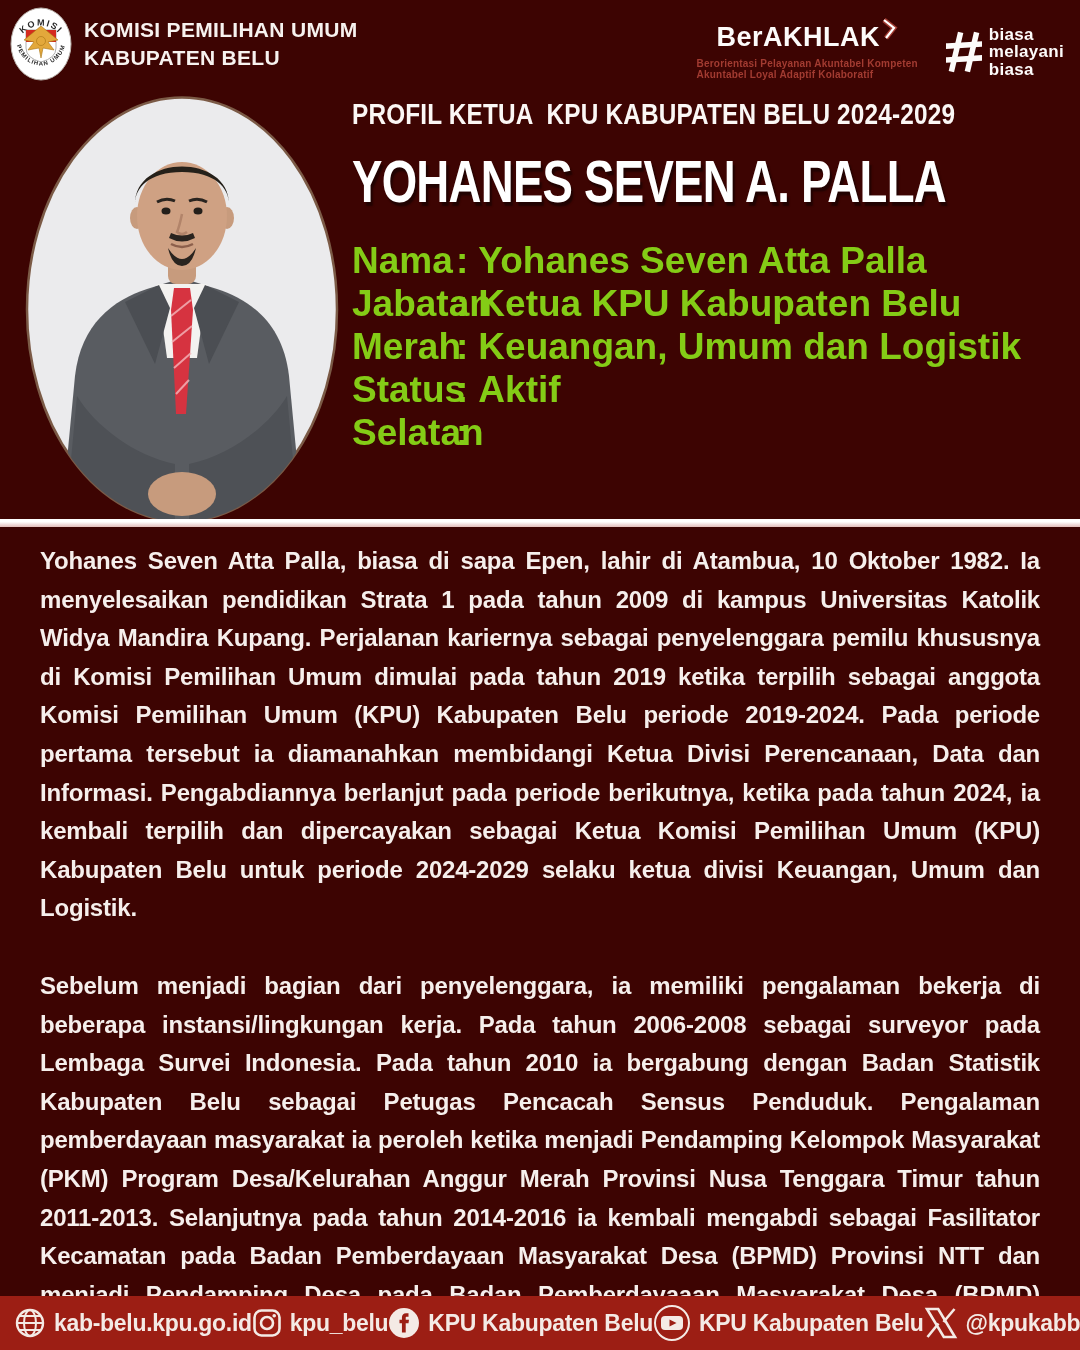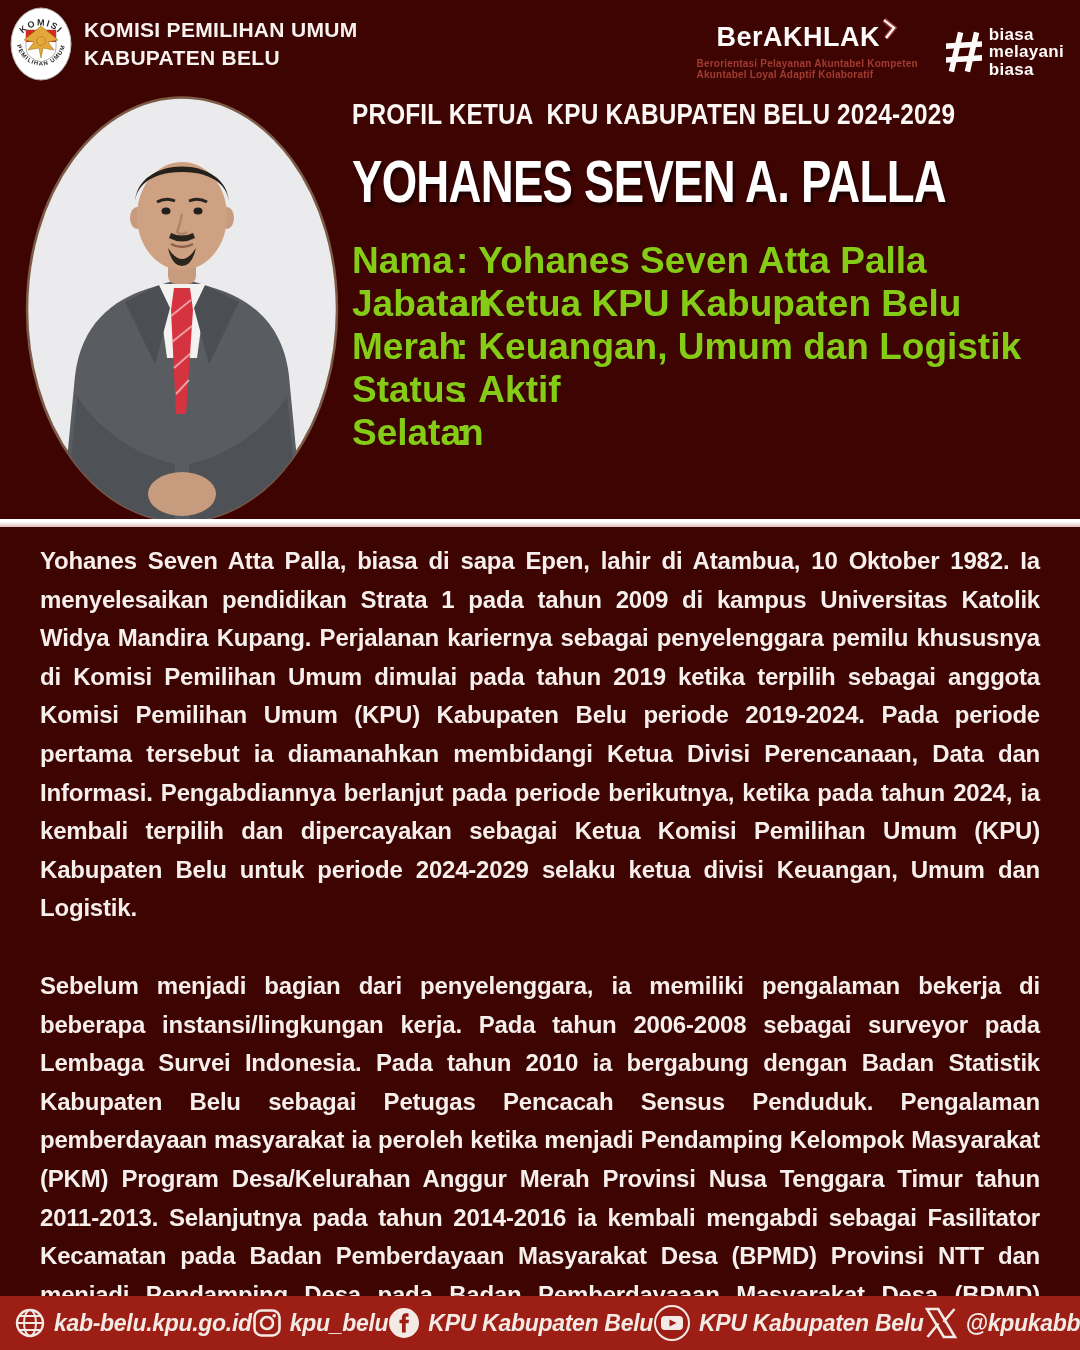--- a/index.html
+++ b/index.html
@@ -41,21 +41,21 @@
   
   .bio{position:absolute;left:40px;top:542px;width:1000px;
        font-size:24px;font-weight:bold;line-height:38.6px;letter-spacing:-.2px;
        text-align:justify;color:#f6efec;}
   .bio p{margin:0;}
   .bio p + p{margin-top:39px;}
   
   .footer{position:absolute;left:0;bottom:0;width:1080px;height:54px;background:#9c1e14;
           display:flex;align-items:center;justify-content:space-between;
           padding:0 14px;box-sizing:border-box;
-          font-style:italic;font-weight:bold;font-size:23px;letter-spacing:-.3px;color:#f4eae5;}
+          font-weight:bold;font-size:23px;letter-spacing:-.3px;color:#f4eae5;}
   .footer-item{display:flex;align-items:center;gap:8px;white-space:nowrap;}
   .footer-item svg{flex:0 0 auto;}
   svg text{font-family:"Liberation Sans",sans-serif;}
 </style>
 </head>
 <body>
 
 <div class="page">
 
   <div class="header">

